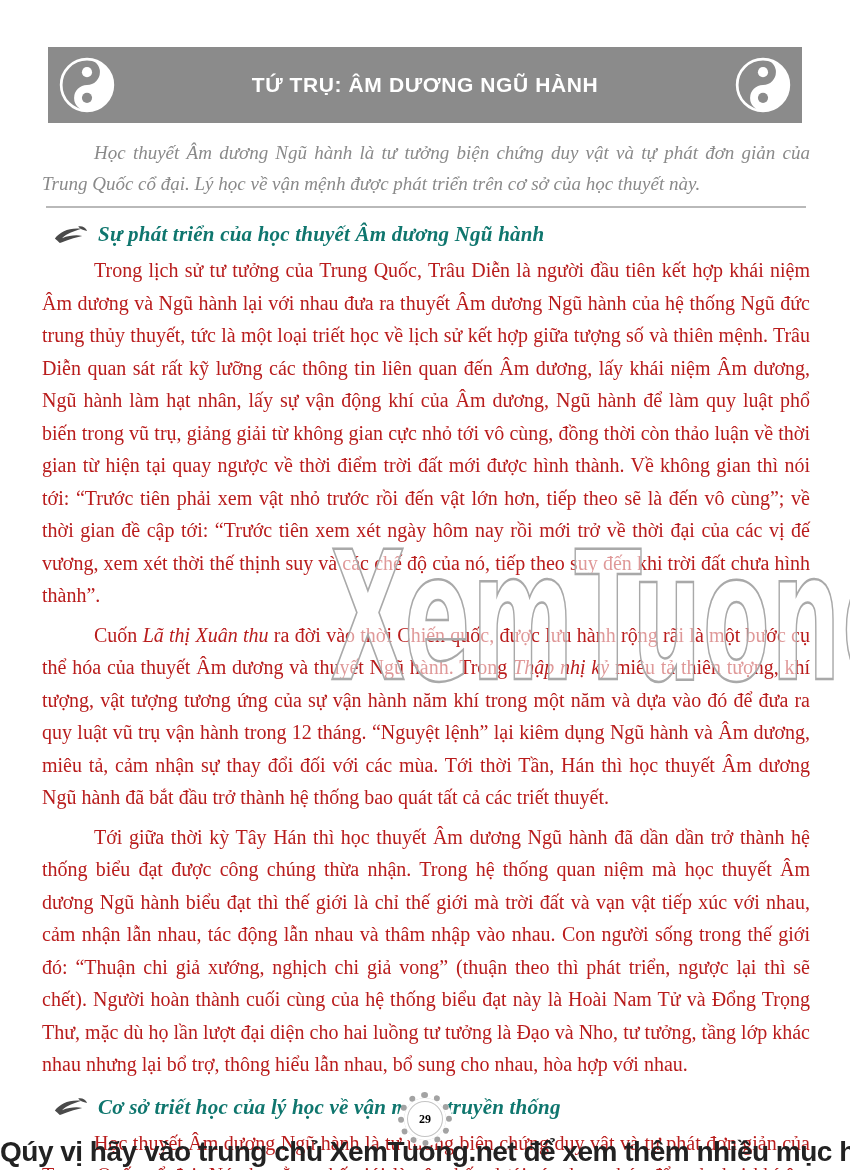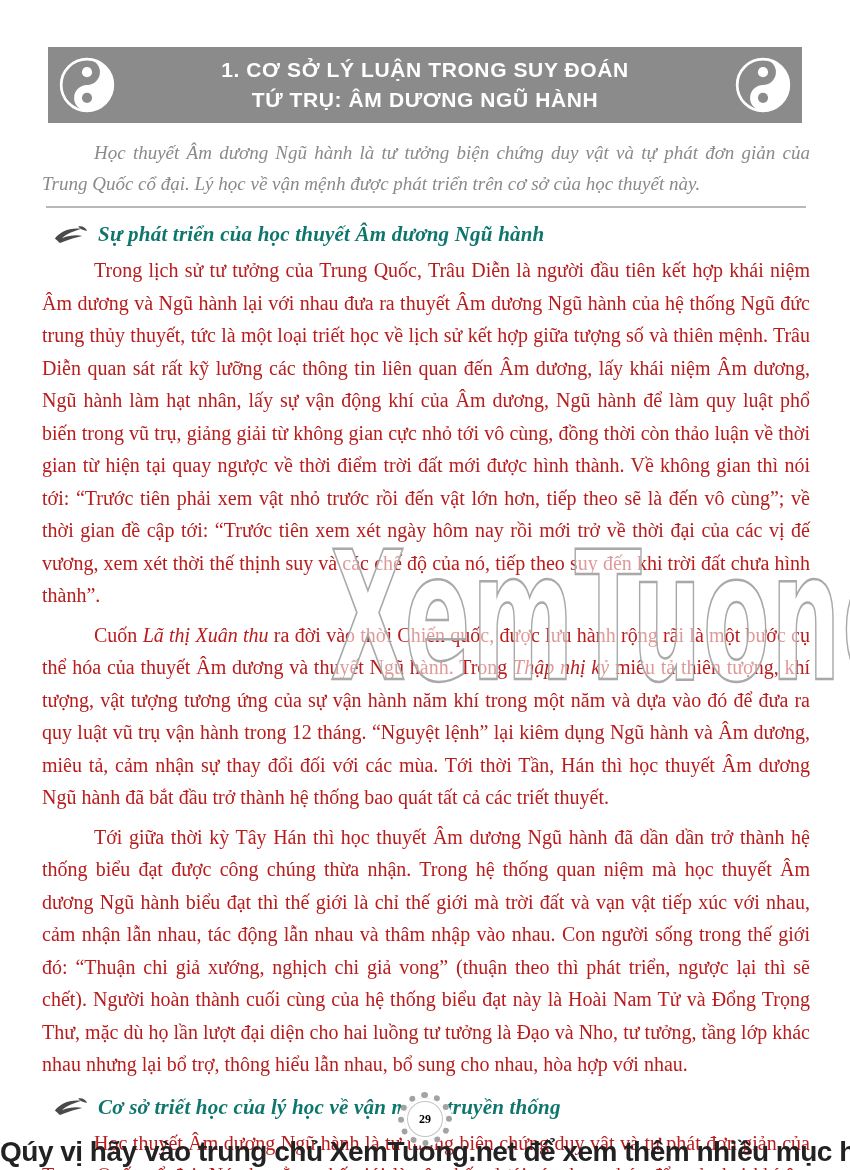--- a/index.html
+++ b/index.html
@@ -78,21 +78,20 @@
   <div class="banner">
     <span class="yy">
       <svg viewBox="0 0 64 64" width="58" height="58" aria-hidden="true">
         <circle cx="32" cy="32" r="28.5" fill="none" stroke="#ffffff" stroke-width="3"></circle>
         <path d="M32 3.5 A28.5 28.5 0 0 1 32 60.5 A14.25 14.25 0 0 1 32 32 A14.25 14.25 0 0 0 32 3.5 Z" fill="#ffffff"></path>
         <circle cx="32" cy="17.8" r="5.6" fill="#ffffff"></circle>
         <circle cx="32" cy="46.2" r="5.6" fill="#8b8b8b"></circle>
       </svg>
     </span>
     <div class="banner-title">
-      <div>1. CƠ SỞ LÝ LUẬN TRONG SUY ĐOÁN</div>
       <div>TỨ TRỤ: ÂM DƯƠNG NGŨ HÀNH</div>
     </div>
     <span class="yy">
       <svg viewBox="0 0 64 64" width="58" height="58" aria-hidden="true">
         <circle cx="32" cy="32" r="28.5" fill="none" stroke="#ffffff" stroke-width="3"></circle>
         <path d="M32 3.5 A28.5 28.5 0 0 1 32 60.5 A14.25 14.25 0 0 1 32 32 A14.25 14.25 0 0 0 32 3.5 Z" fill="#ffffff"></path>
         <circle cx="32" cy="17.8" r="5.6" fill="#ffffff"></circle>
         <circle cx="32" cy="46.2" r="5.6" fill="#8b8b8b"></circle>
       </svg>
     </span>

